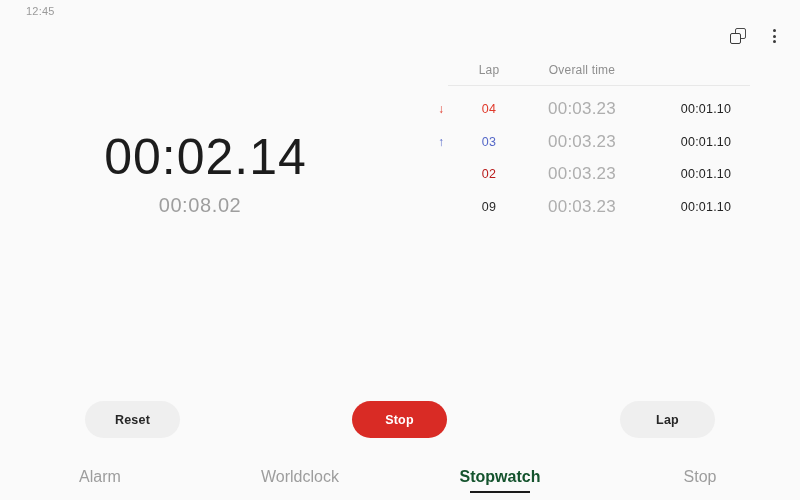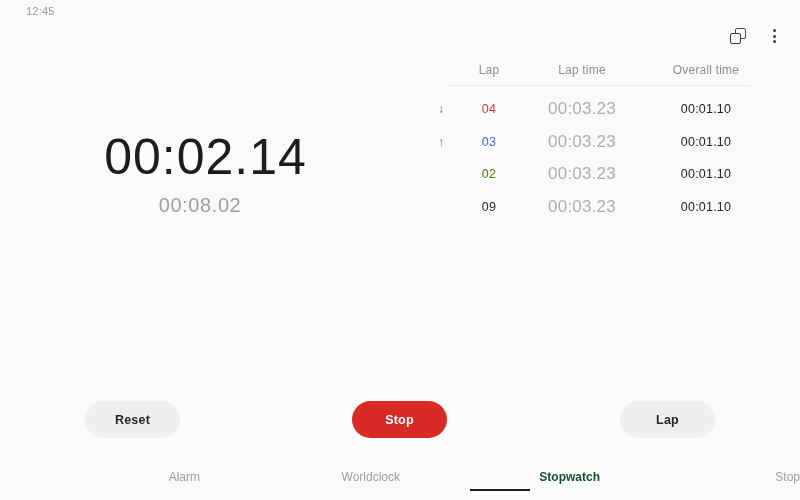--- a/index.html
+++ b/index.html
@@ -245,22 +245,22 @@
     position: absolute;
     bottom: 0;
     left: 0;
     width: 800px;
     height: 42px;
     display: flex;
     align-items: center;
   }
   .tab-item {
     flex: 1 1 0;
-    text-align: right;
-    font-size: 12px;
+    text-align: center;
+    font-size: 16px;
     color: #9d9d9d;
     cursor: pointer;
     position: relative;
     padding-bottom: 4px;
   }
   .tab-item.active {
     color: #14532d;
     font-weight: 700;
   }
   .tab-item.active .tab-underline {
@@ -302,21 +302,20 @@
 
 <div id="timer-panel">
   <div id="main-time">00:02.14</div>
   <div id="sub-time">00:08.02</div>
 </div>
 
 <div id="lap-table">
   <div class="lap-row" id="lap-head">
     <div class="col-arrow"></div>
     <div class="col-lap">Lap</div>
-    <div class="col-laptime">Lap time</div>
     <div class="col-overall">Overall time</div>
   </div>
 </div>
 <div id="lap-divider"></div>
 
 <div id="lap-body">
     <div class="lap-row lap-body-row">
       <div class="col-arrow">
         <span class="arrow-glyph" style="color: rgb(224, 57, 43);">↓</span>
       </div>
@@ -327,21 +326,21 @@
     <div class="lap-row lap-body-row">
       <div class="col-arrow">
         <span class="arrow-glyph" style="color: rgb(85, 104, 200);">↑</span>
       </div>
       <div class="col-lap cell-lap" style="color: rgb(85, 104, 200);">03</div>
       <div class="col-laptime cell-laptime">00:03.23</div>
       <div class="col-overall cell-overall">00:01.10</div>
     </div>
     <div class="lap-row lap-body-row">
       <div class="col-arrow"></div>
-      <div class="col-lap cell-lap" style="color: #4d7c0f;">02</div>
+      <div class="col-lap cell-lap" style="color: #b91c1c;">02</div>
       <div class="col-laptime cell-laptime">00:03.23</div>
       <div class="col-overall cell-overall">00:01.10</div>
     </div>
     <div class="lap-row lap-body-row">
       <div class="col-arrow"></div>
       <div class="col-lap cell-lap" style="color: rgb(42, 42, 42);">09</div>
       <div class="col-laptime cell-laptime">00:03.23</div>
       <div class="col-overall cell-overall">00:01.10</div>
     </div>
   </div>

